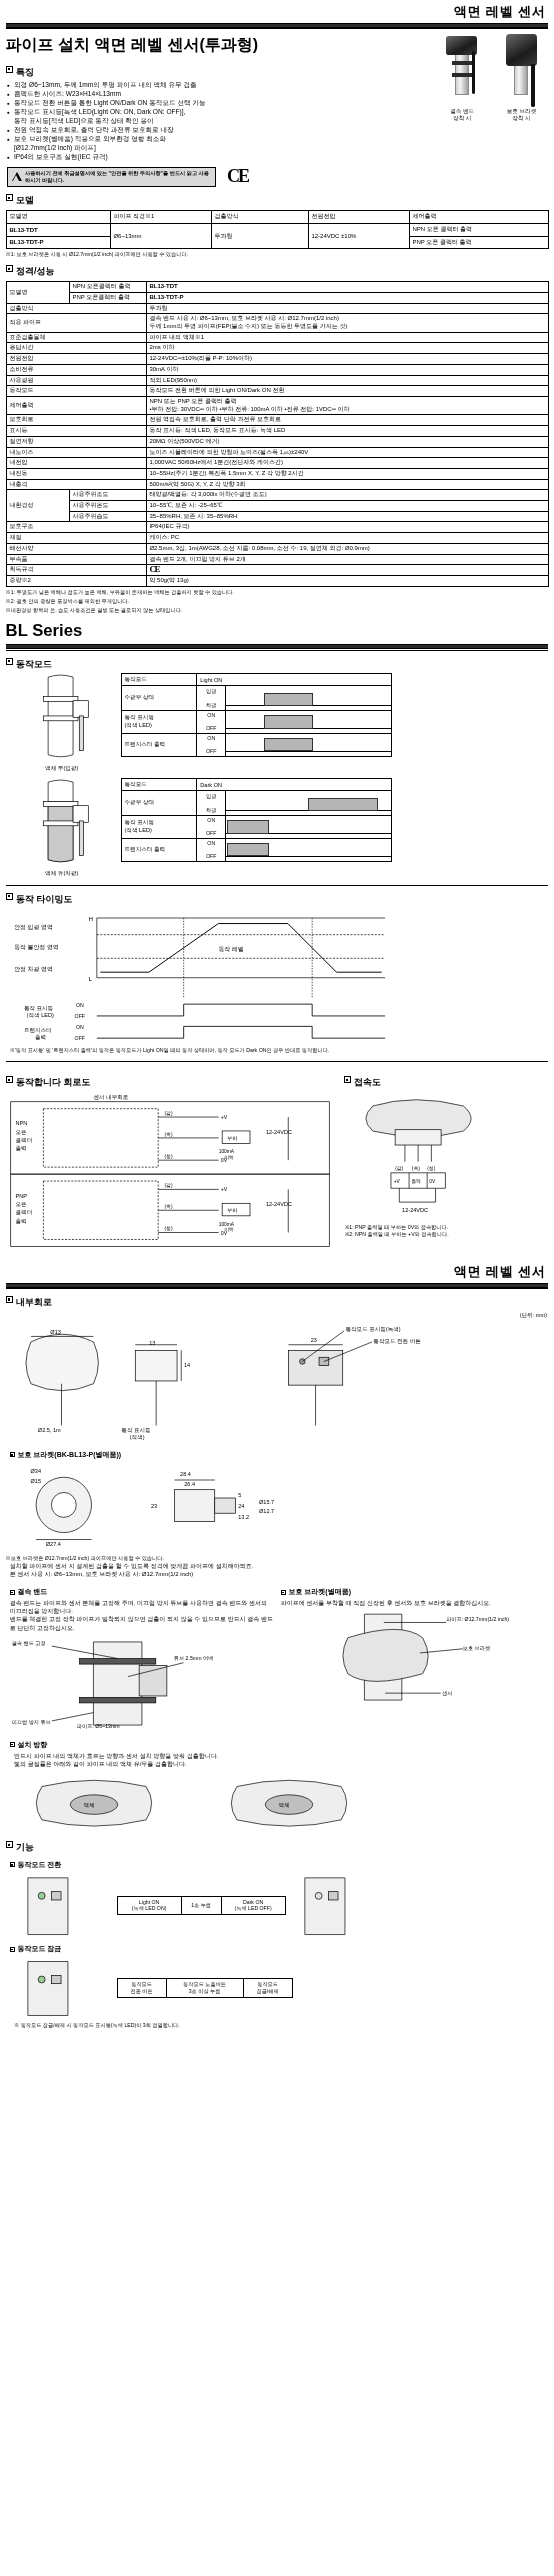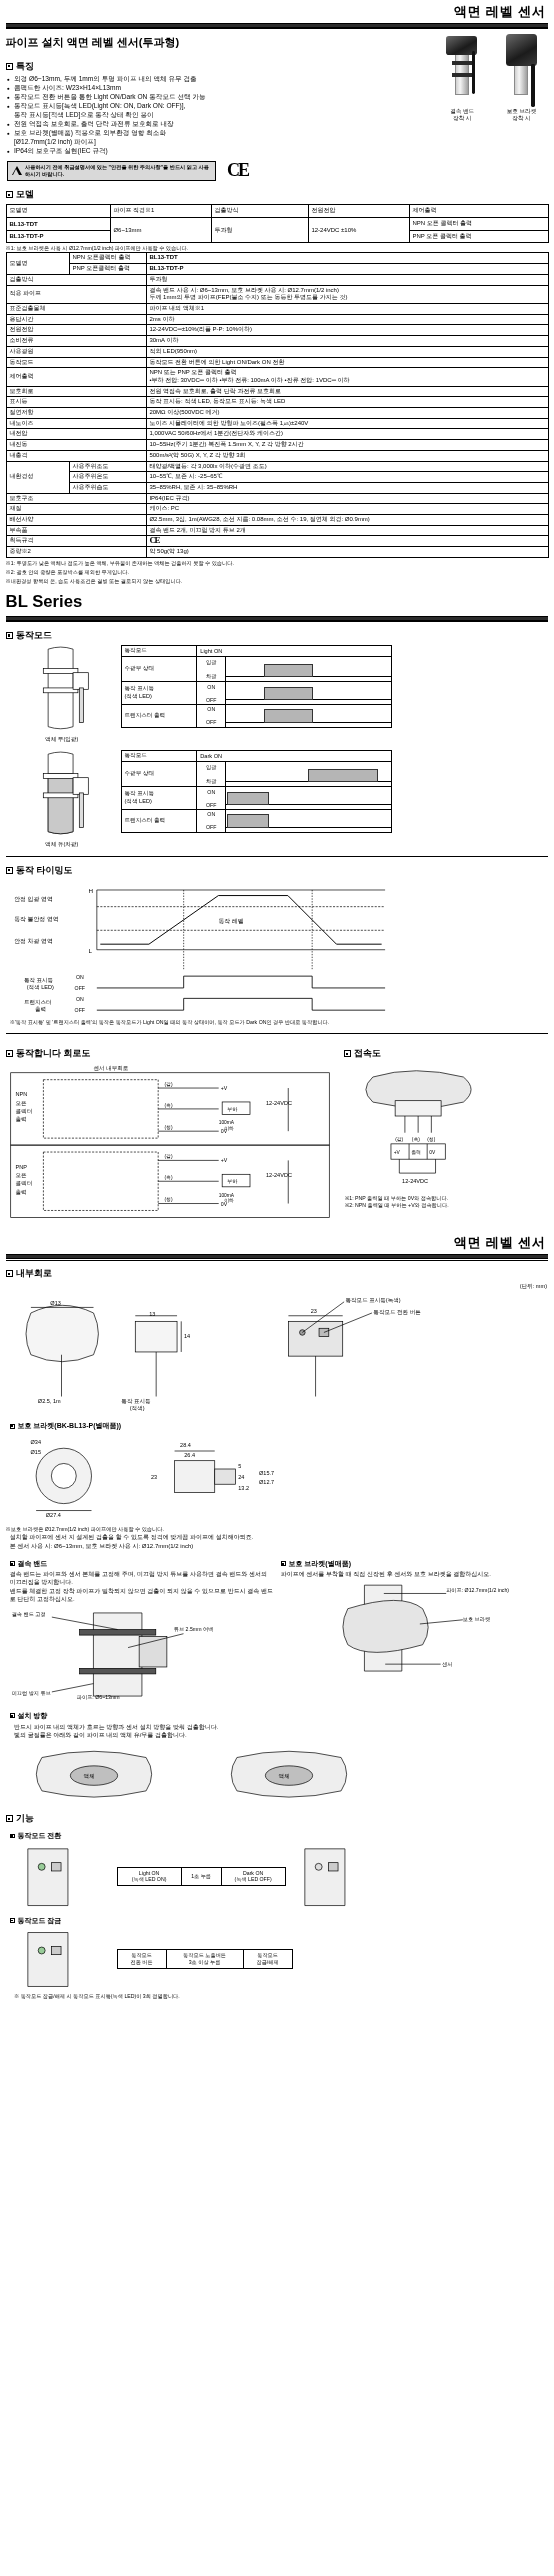--- a/index.html
+++ b/index.html
@@ -16,28 +16,28 @@
   
   .doc-header { text-align: right; padding: 2.8px 8.3px 0 0; }
   .doc-header .title { font-size: 13.2px; font-weight: bold; letter-spacing: 0.7px; }
   .rule-thick { height: 4.9px; background: #2b2b2b; margin: 2.1px 5.6px 0 5.6px;
                 border-top: 0.7px solid #000; border-bottom: 0.7px solid #000; }
   .rule-thin { height: 0.7px; background: #000; margin: 0.7px 5.6px 0 5.6px; }
 
   .series-title { font-size: 16.7px; font-weight: bold; padding: 7px 0 1.4px 5.6px; }
 
   
-  .sec { margin: 7px 0 2.8px 5.6px; font-size: 9px; font-weight: bold; display: flex; align-items: center; gap: 3.5px; }
+  .sec { margin: 7px 0 2.8px 5.6px; font-size: 9px; font-weight: bold; display: flex; align-items: flex-start; gap: 3.5px; }
   .sq { width: 7px; height: 7px; border: 1.4px solid #000; background: #fff; position: relative; flex: none; }
   .sq::after { content: ""; position: absolute; inset: 1.4px; background: #000; }
   .sub { margin: 5.6px 0 2.1px 9.7px; font-size: 7px; font-weight: bold; display: flex; align-items: center; gap: 2.8px; }
   .sq-s { width: 4.9px; height: 4.9px; border: 0.7px solid #000; position: relative; flex: none; }
   .sq-s::after { content: ""; position: absolute; inset: 0.7px; background: #000; }
 
-  .product-title { font-size: 11px; font-weight: bold; padding: 5.6px 0 2.8px 5.6px; }
+  .product-title { font-size: 16px; font-weight: bold; padding: 5.6px 0 2.8px 5.6px; }
 
   
   ul.feat { list-style: none; margin: 0 0 0 7px; padding: 0; font-size: 6.6px; line-height: 8.7px; }
   ul.feat li { position: relative; padding-left: 7px; margin-bottom: 0.3px; }
   ul.feat li::before { content: "\25CF"; position: absolute; left: 0; font-size: 4.9px; top: 0.7px; }
   ul.feat li.cont::before { content: ""; }
 
   
   .caution-row { display: flex; align-items: center; gap: 11px; margin: 4.2px 0 0 7px; }
   .caution { border: 0.7px solid #000; background: #d9d9d9; padding: 2.1px 3.5px; font-size: 5.2px;
@@ -181,20 +181,24 @@
       <td>NPN 오픈 콜렉터 출력</td>
     </tr>
     <tr>
       <td style="font-weight:bold">BL13-TDT-P</td>
       <td>PNP 오픈 콜렉터 출력</td>
     </tr>
   </tbody>
     </table>
   <div class="note">※1: 보호 브라켓은 사용 시 Ø12.7mm(1/2 inch) 파이프에만 사용할 수 있습니다.</div>
 
+  <div class="sec">
+    <span class="sq"></span>
+    <span>정격/성능</span>
+  </div>
   <table class="spec">
     <tbody>
         <tr>
       <td class="lbl" rowspan="2">모델명</td>
       <td class="lbl2">NPN 오픈콜렉터 출력</td>
       <td class="b">BL13-TDT</td>
     </tr>
     <tr>
       <td class="lbl2">PNP 오픈콜렉터 출력</td>
       <td class="b">BL13-TDT-P</td>

